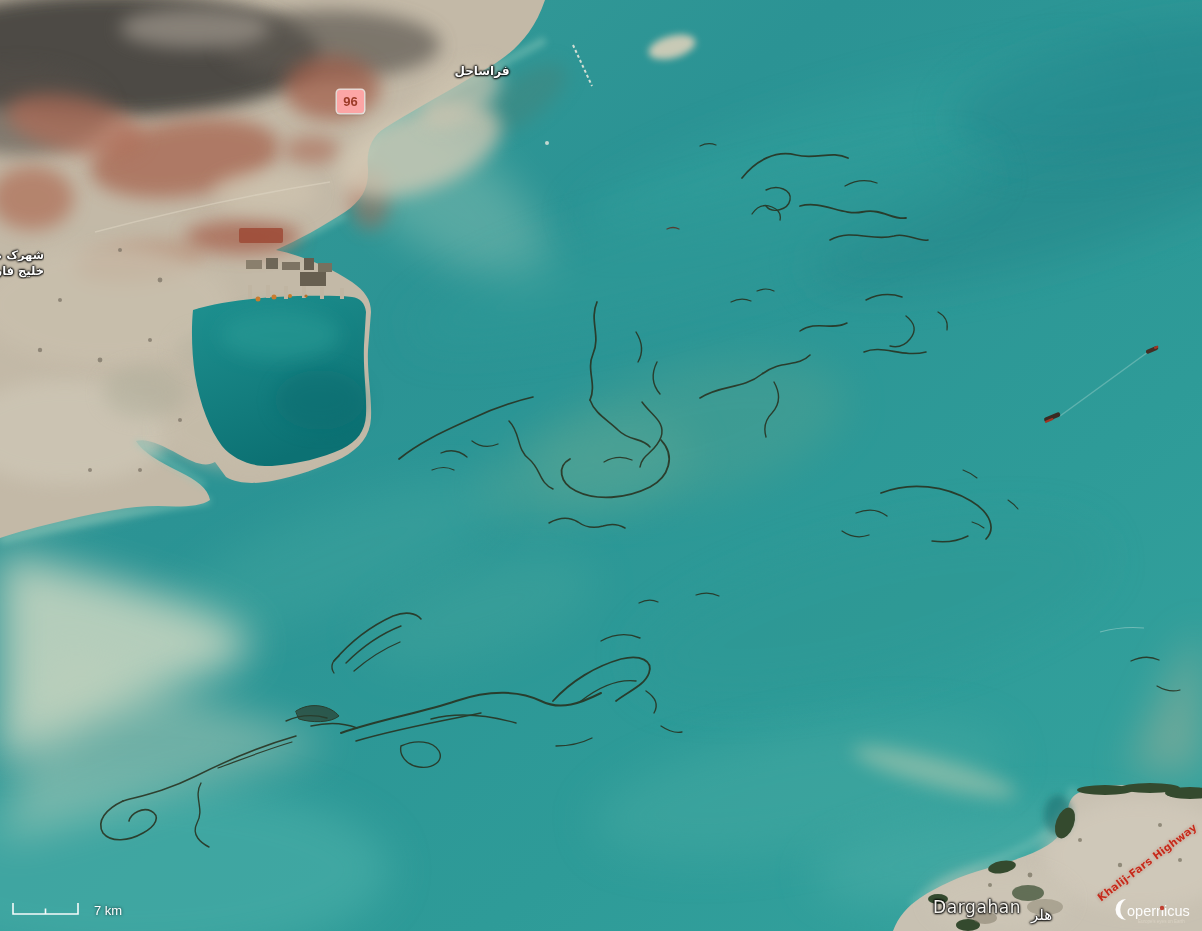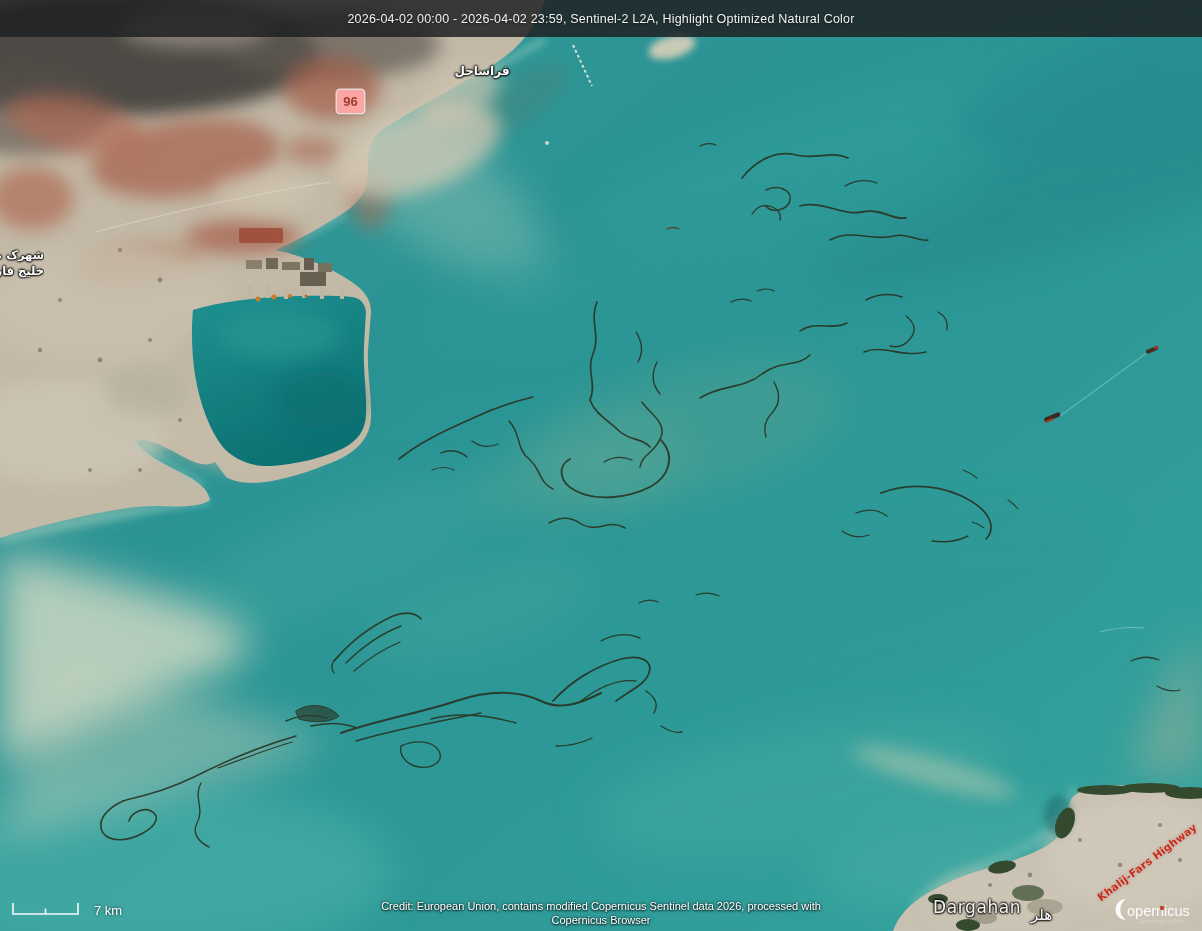--- a/index.html
+++ b/index.html
@@ -298,23 +298,20 @@
           <circle cx="1120" cy="865" r="2.2"></circle>
           <circle cx="1160" cy="825" r="2"></circle>
         <circle cx="1100" cy="895" r="2.4"></circle>
           <circle cx="1180" cy="860" r="2"></circle>
       </g>
       <ellipse cx="1045" cy="907" rx="18" ry="8" fill="#8a8470" opacity=".5"></ellipse>
       <ellipse cx="985" cy="918" rx="12" ry="6" fill="#7d7663" opacity=".5"></ellipse>
     </g>
   </svg>
 
-  <div class="topbar">
-    <span class="title">2026-04-02 00:00 - 2026-04-02 23:59, Sentinel-2 L2A, Highlight Optimized Natural Color</span>
-  </div>
 
   <div class="maplabel lbl-bostanu">فراساحل</div>
 
   <div class="shield">96</div>
 
 
   <div class="maplabel lbl-leftedge">
     <div>شهرک صنعتی</div>
     <div>خلیج فارس</div>
   </div>
@@ -323,24 +320,20 @@
   <div class="maplabel lbl-helor">هلر</div>
   <div class="maplabel lbl-highway">Khalij-Fars Highway</div>
 
   <div class="scalebar">
     <svg width="70" height="18">
       <path d="M1,3 L1,14 L66,14 L66,3 M33.5,14 L33.5,8.5" stroke="#ffffff" stroke-width="1.6" fill="none" opacity=".95"></path>
     </svg>
     <span class="lbl">7 km</span>
   </div>
 
-  <div class="credit">
-    <div>Credit: European Union, contains modified Copernicus Sentinel data 2026, processed with</div>
-    <div>Copernicus Browser</div>
-  </div>
 
   <div class="coplogo">
     <svg width="86" height="34" viewBox="0 0 86 34">
       <path d="M11,4 A10.5,10.5 0 1 0 11,25 A12.5,12.5 0 0 1 11,4 Z" fill="#ffffff" opacity=".95" transform="translate(1,1)"></path>
       <text x="13" y="22" font-family="Liberation Sans, sans-serif" font-size="14.5" fill="#ffffff" opacity=".95">opernicus</text>
       <circle cx="48" cy="14" r="2.2" fill="#c03020" opacity=".9"></circle>
       <text x="24" y="29" font-family="Liberation Sans, sans-serif" font-size="4.5" fill="#ddd6c8" opacity=".85">Europe's eyes on Earth</text>
     </svg>
   </div>
 

